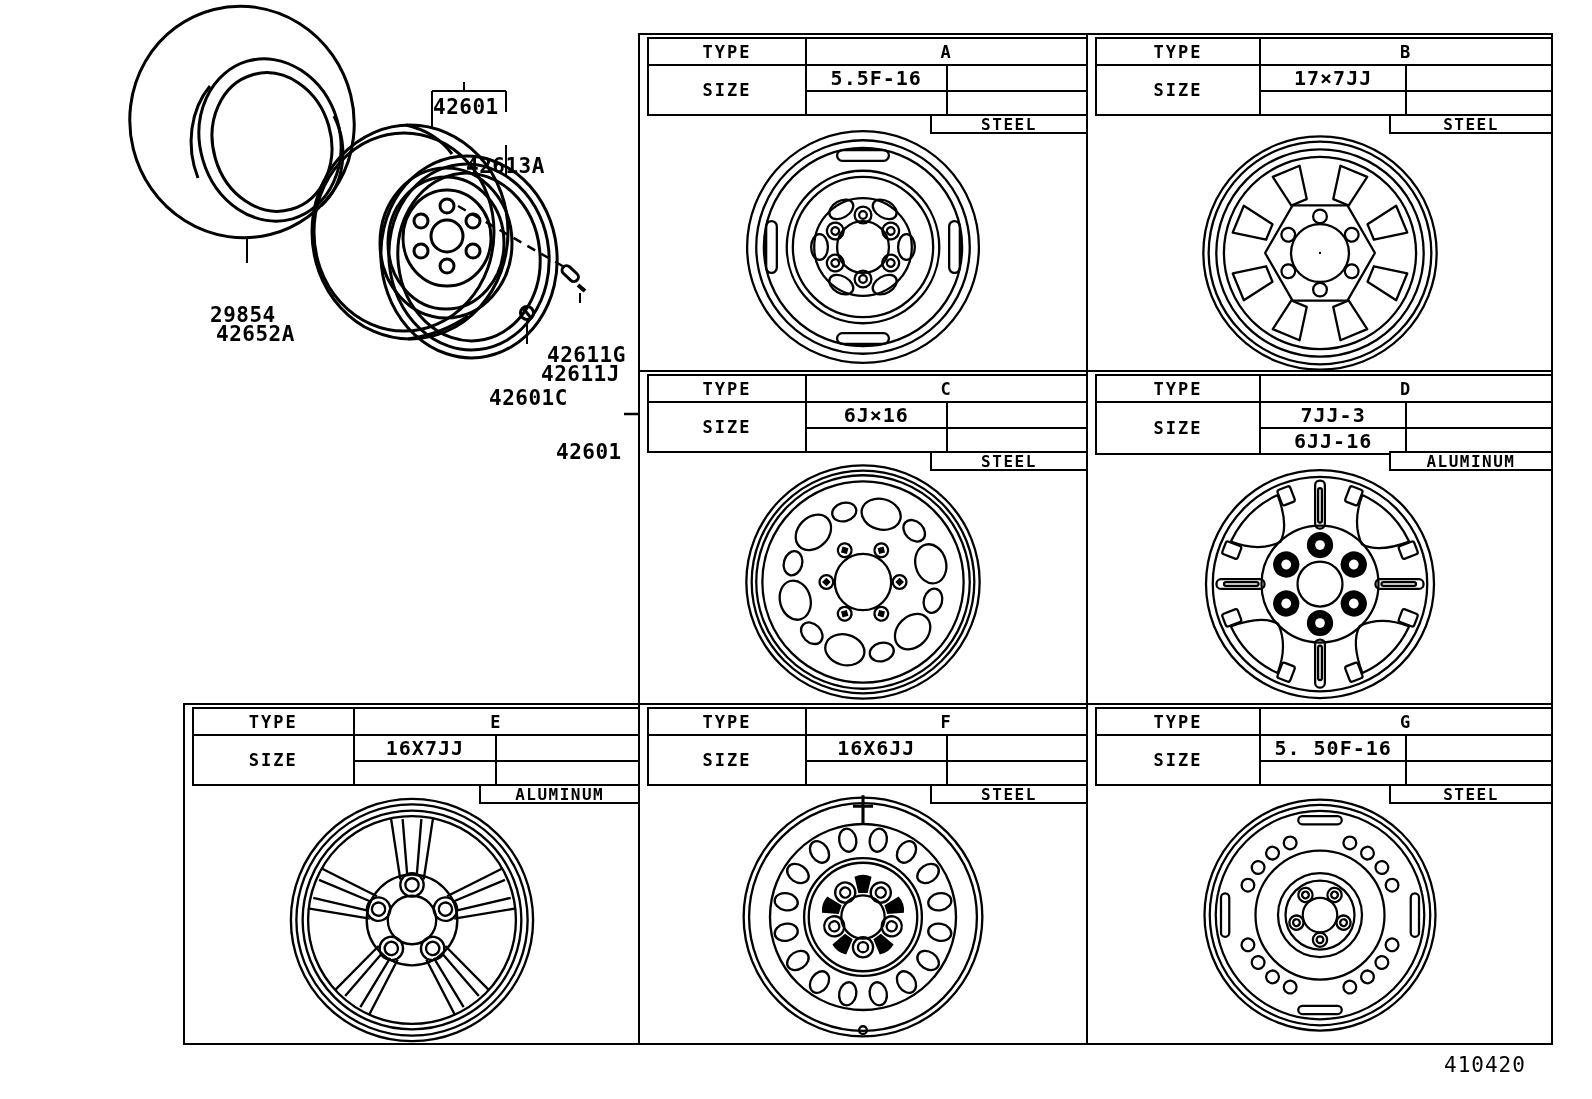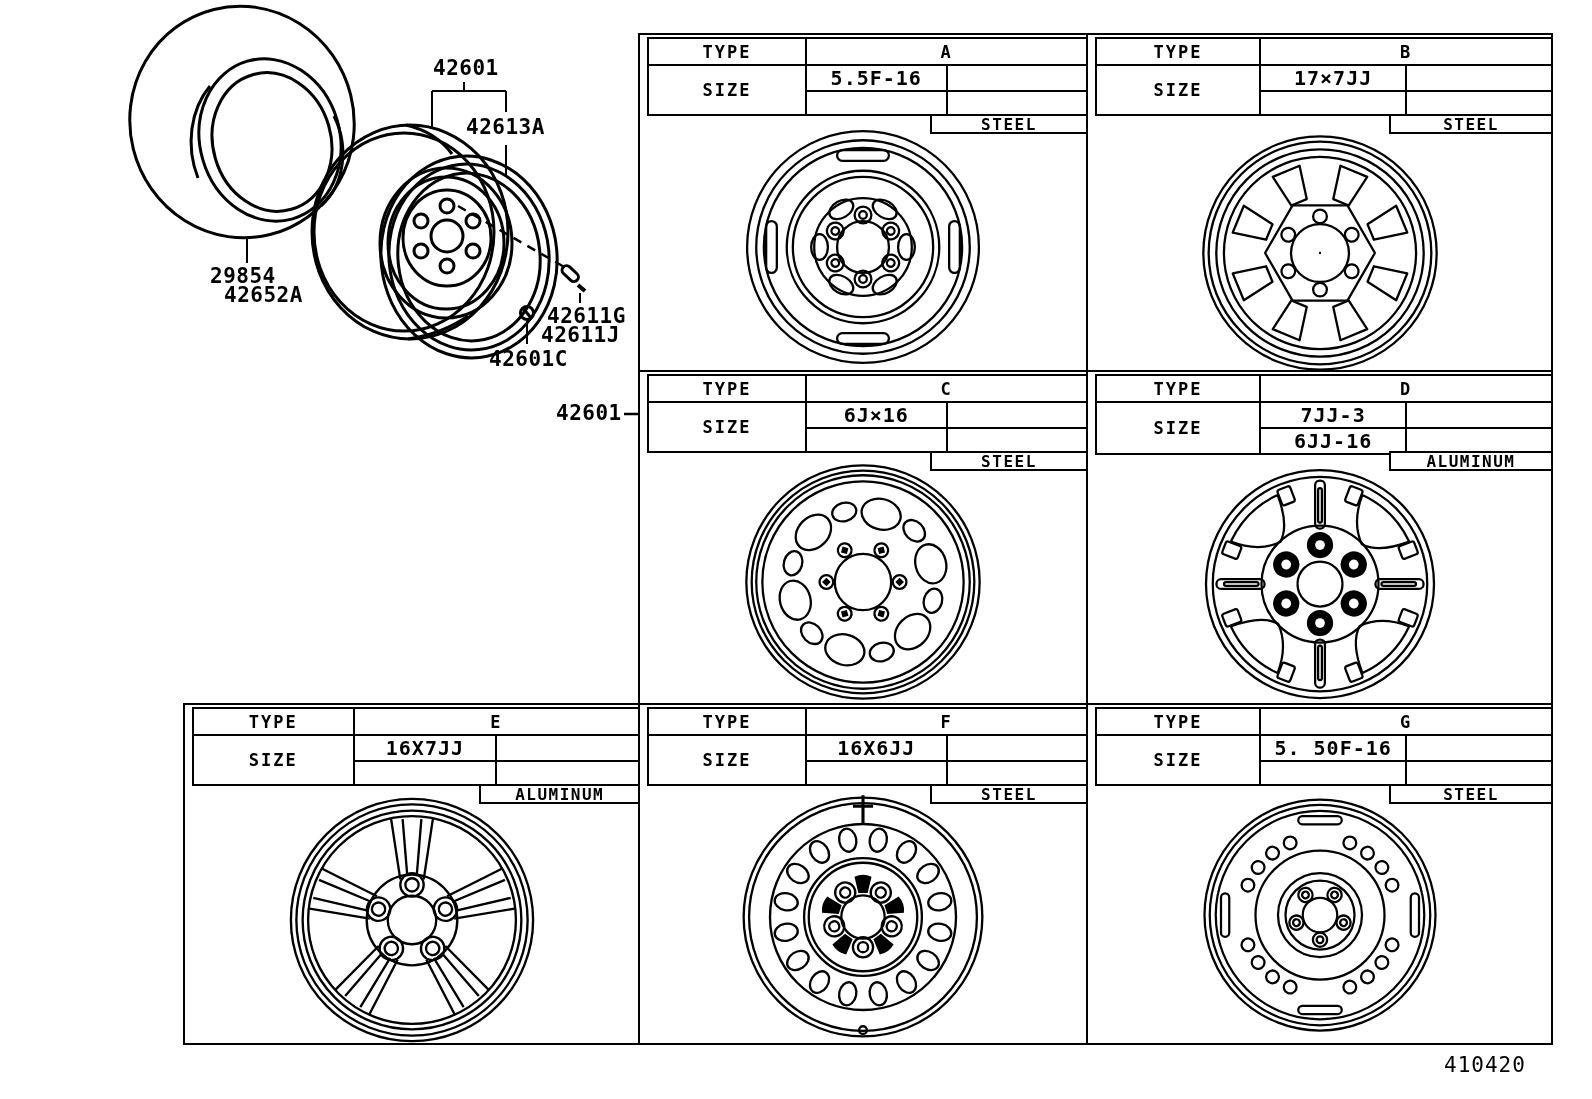--- a/index.html
+++ b/index.html
@@ -2,21 +2,21 @@
 <html><head>
 <meta charset="utf-8">
 <style>
   html,body{margin:0;padding:0;}
   body{
     width:1592px;height:1099px;position:relative;background:#ffffff;
     font-family:"DejaVu Sans Mono", monospace;color:#000;overflow:hidden;
   }
   .plabel{
     position:absolute;font-weight:bold;font-size:21px;line-height:21px;
-    white-space:nowrap;letter-spacing:0.5px;z-index:5;
+    white-space:nowrap;letter-spacing:0.5px;z-index:5;margin-top:39px;
   }
   .panel{position:absolute;border:2px solid #000;box-sizing:border-box;background:transparent;}
   table.hdr{
     border-collapse:collapse;table-layout:fixed;
     margin:2px 0 0 7px;width:calc(100% - 5px);position:relative;z-index:2;background:#fff;padding-left:40px;
   }
   table.hdr td{
     border:2px solid #000;padding:0;text-align:center;vertical-align:middle;
     font-weight:bold;font-size:17px;letter-spacing:2px;overflow:hidden;white-space:nowrap;
   }
@@ -95,21 +95,21 @@
     <path d="M 506,91 L 506,112"></path>
     <path d="M 506,145 L 506,175"></path>
   </g>
 
   <path d="M 247,239 L 247,263" stroke-width="2"></path>
 
   <path d="M 624,414 L 640,414" stroke-width="2.5"></path>
 </svg>
 
 <div class="plabel" style="left:210px;top:266px">29854</div>
-<div class="plabel" style="left:224px;top:285px">42652A</div>
+<div class="plabel" style="left:216px;top:285px">42652A</div>
 <div class="plabel" style="left:433px;top:58px">42601</div>
 <div class="plabel" style="left:466px;top:117px">42613A</div>
 <div class="plabel" style="left:547px;top:306px">42611G</div>
 <div class="plabel" style="left:541px;top:325px">42611J</div>
 <div class="plabel" style="left:489px;top:349px">42601C</div>
 <div class="plabel" style="left:556px;top:403px">42601</div>
 
 <div class="panel" style="left:638px;top:33px;width:450px;height:339px">
   <table class="hdr">
     <colgroup>

